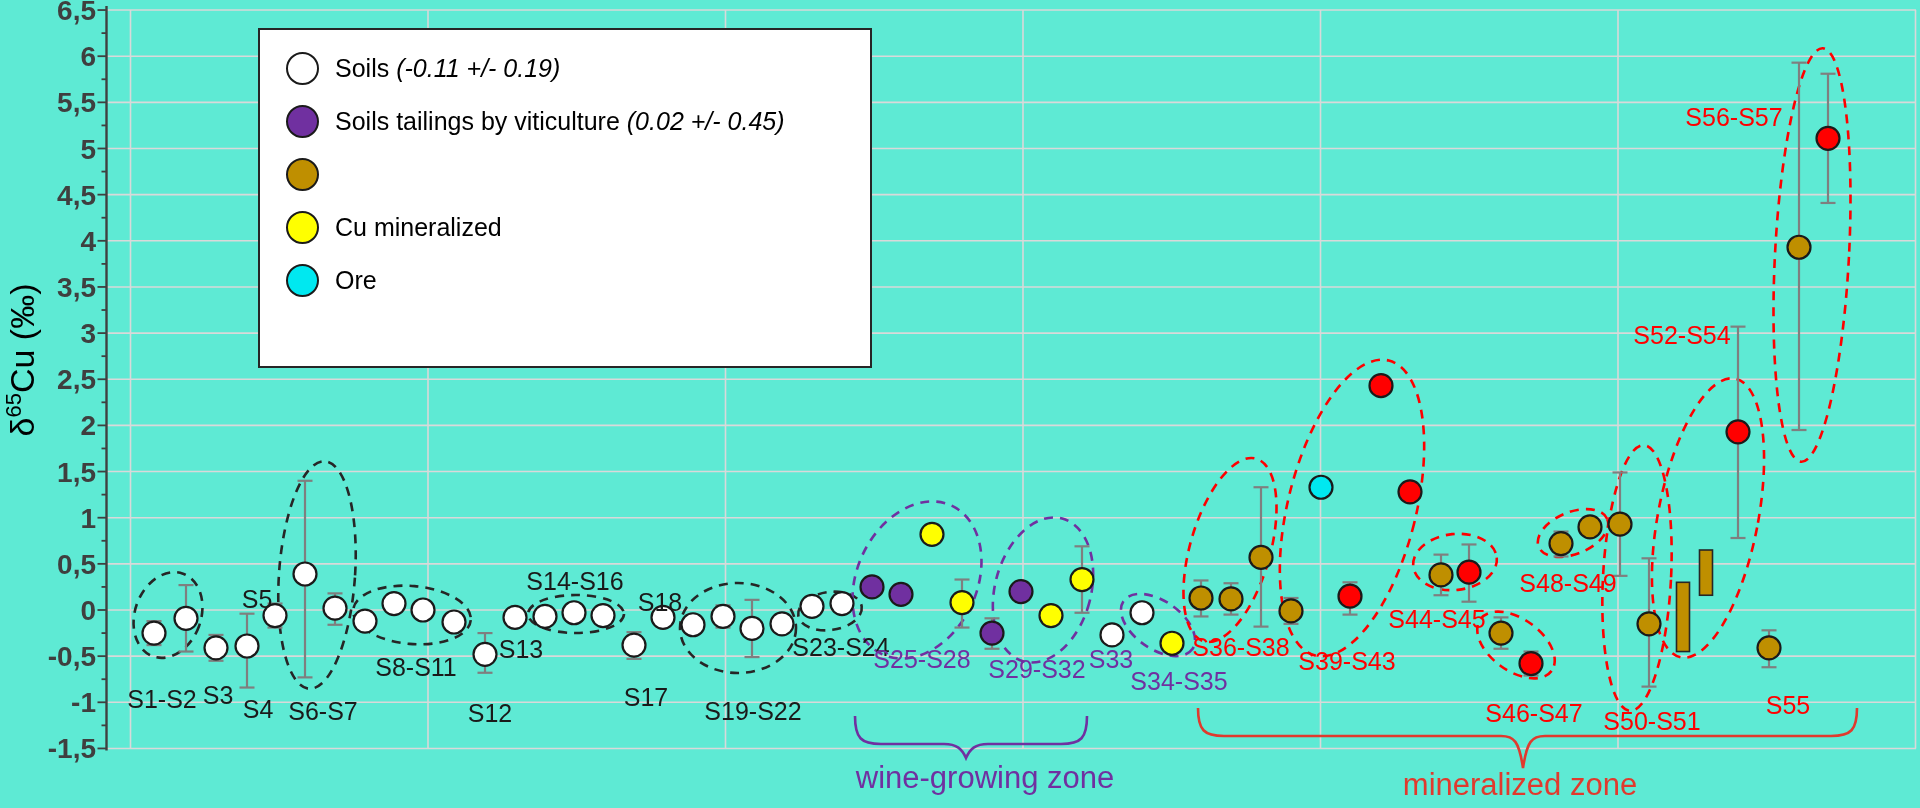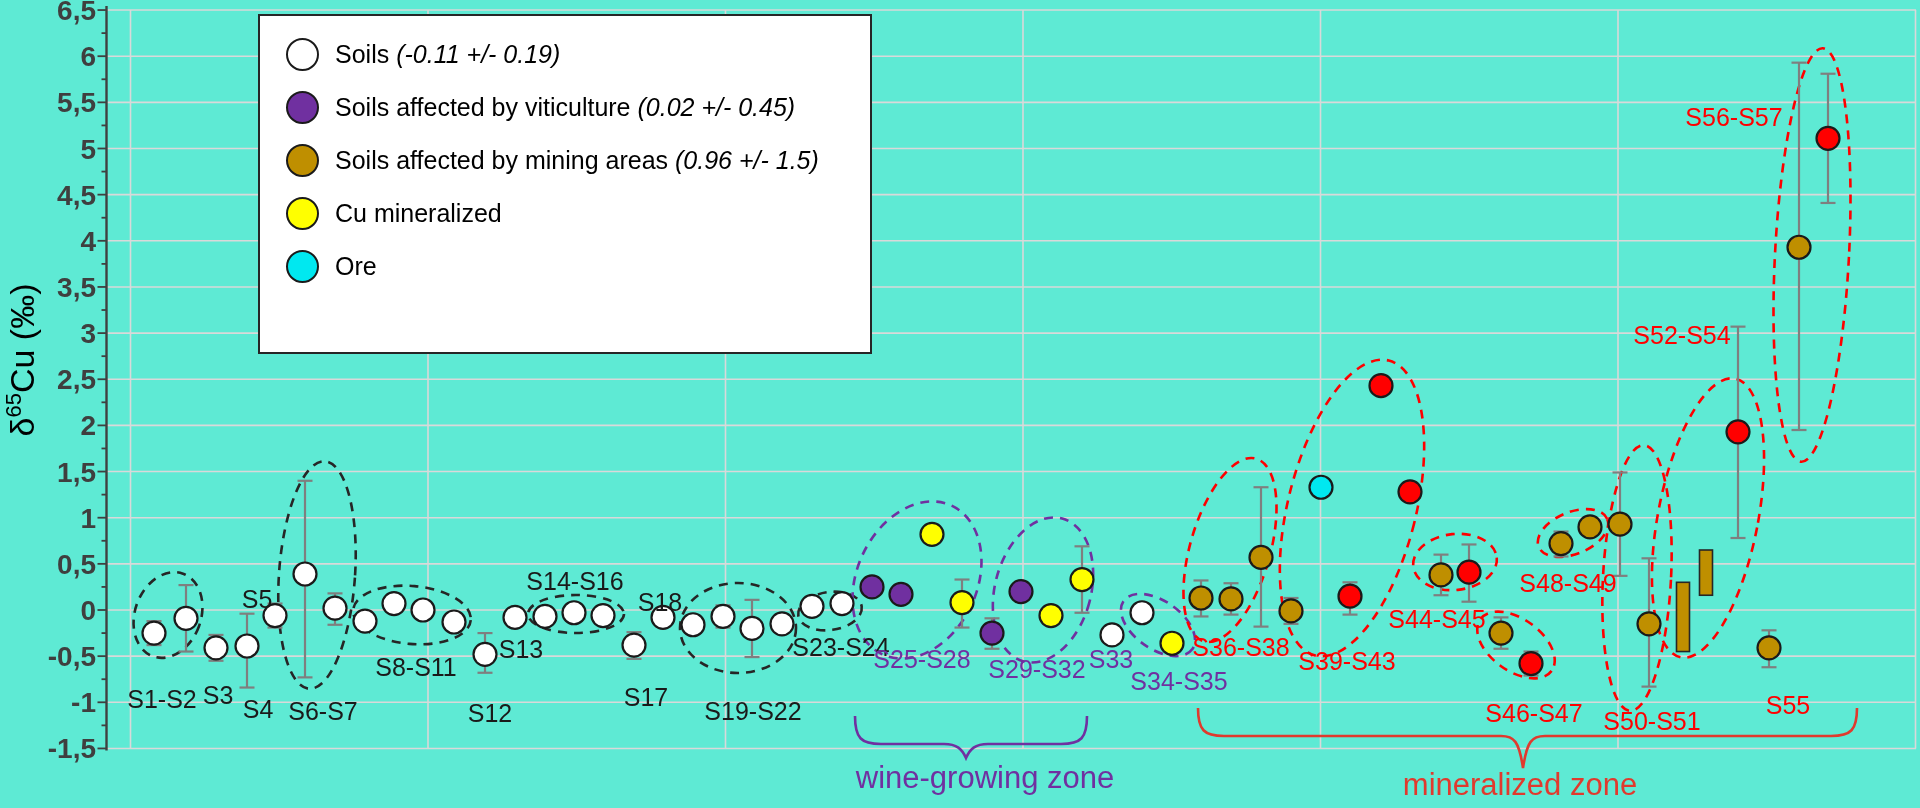--- a/index.html
+++ b/index.html
@@ -1,19 +1,19 @@
 <!DOCTYPE html>
 <html><head>
 <meta charset="utf-8">
 <style>
   html,body{margin:0;padding:0;background:#fff;}
   #stage{position:relative;width:1920px;height:808px;background:#5eead4;overflow:hidden;
          font-family:Liberation Sans, sans-serif;}
   #chart-svg{position:absolute;left:0;top:0;}
-  .legend{position:absolute;left:258px;top:14px;width:614px;height:340px;background:#ffffff;
+  .legend{position:absolute;left:258px;top:28px;width:614px;height:340px;background:#ffffff;
           border:2.5px solid #262626;box-sizing:border-box;padding:12px 0 0 26px;z-index:5;}
   .legend-row{display:flex;align-items:center;height:53px;}
   .legend-marker{width:33px;height:33px;border-radius:50%;border:2.5px solid #1a1a1a;
                  box-sizing:border-box;margin-right:16px;flex:0 0 auto;}
   .legend-text{font-size:25px;color:#000;white-space:nowrap;}
   .legend-stats{font-style:italic;}
 </style>
 </head>
 <body>
 
@@ -324,31 +324,27 @@
         <span class="legend-marker" style="background: rgb(255, 255, 255);"></span>
         <span class="legend-text">
           <span class="legend-label">Soils </span>
           <span class="legend-stats">(-0.11 +/- 0.19)</span>
         </span>
       </div>
 
       <div class="legend-row">
         <span class="legend-marker" style="background: rgb(112, 48, 160);"></span>
         <span class="legend-text">
-          <span class="legend-label">Soils affected by viticulture </span>
+          <span class="legend-label">Soils tailings by viticulture </span>
           <span class="legend-stats">(0.02 +/- 0.45)</span>
         </span>
       </div>
 
       <div class="legend-row">
         <span class="legend-marker" style="background: rgb(191, 143, 0);"></span>
-        <span class="legend-text">
-          <span class="legend-label">Soils affected by mining areas </span>
-          <span class="legend-stats">(0.96 +/- 1.5)</span>
-        </span>
       </div>
 
       <div class="legend-row">
         <span class="legend-marker" style="background: rgb(255, 255, 0);"></span>
         <span class="legend-text">
           <span class="legend-label">Cu mineralized</span>
           <span class="legend-stats"></span>
         </span>
       </div>
 

